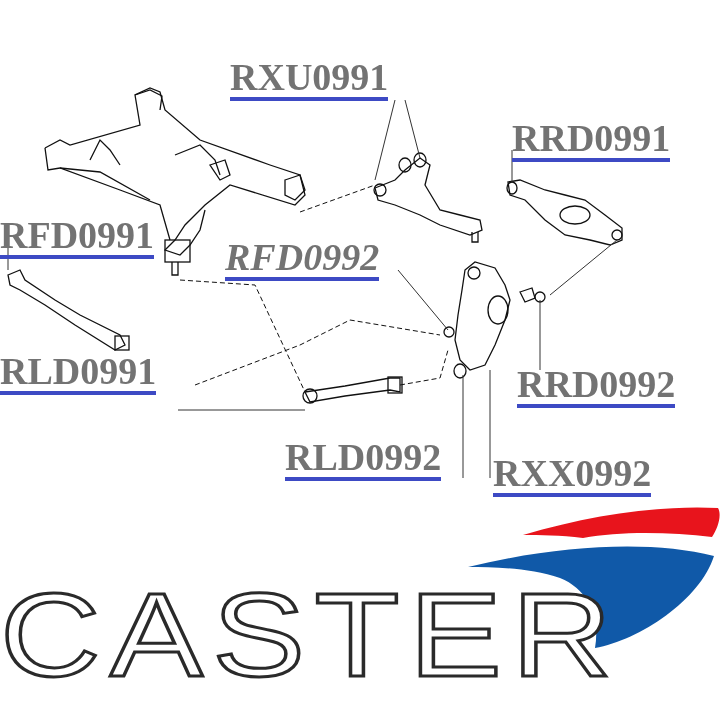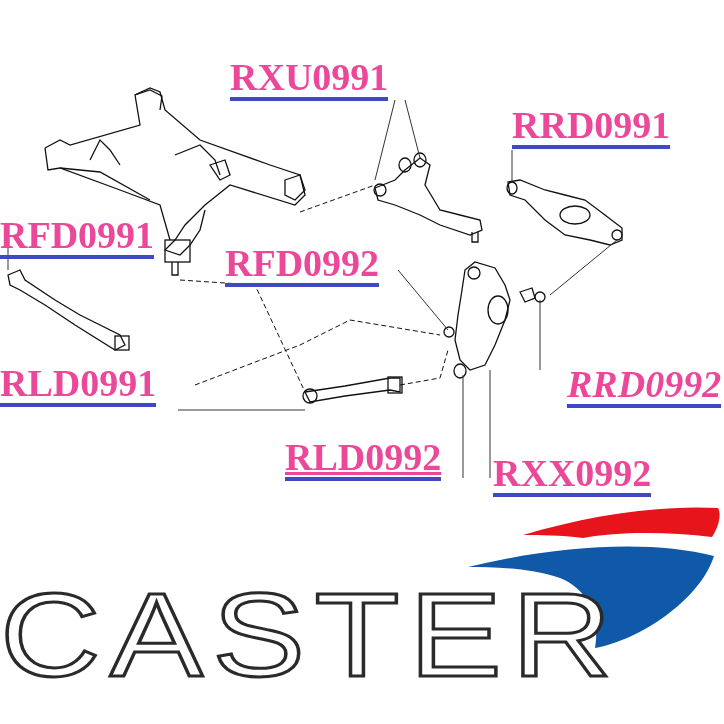--- a/index.html
+++ b/index.html
@@ -1,18 +1,18 @@
 <!DOCTYPE html>
 <html><head>
 <meta charset="utf-8">
 <style>
   html, body { margin:0; padding:0; background:#ffffff; }
   body { width:724px; height:724px; position:relative; overflow:hidden; font-family:"Liberation Serif", serif; }
   .label {
-    position:absolute; color:#ec4899; font-family:"Liberation Serif", serif;
+    position:absolute; color:#737373; font-family:"Liberation Serif", serif;
     font-weight:bold; font-size:38px; line-height:38px; letter-spacing:0px;
     border-bottom:4px solid #3d4ac4; padding-bottom:1px; white-space:nowrap;text-align:right;
   }
   svg.diagram { position:absolute; left:0; top:0; }
   .logo-text {
     position:absolute; left:0; top:585px; font-family:"Liberation Sans", sans-serif;
     font-size:118px; line-height:100px; letter-spacing:8px; color:#ffffff;
     -webkit-text-stroke:3px #2a2a2a; font-weight:normal; transform:scaleX(1.18); transform-origin:left top;
   }
 </style>
@@ -89,21 +89,21 @@
     <path d="M463,375 L463,478"></path>
     <path d="M490,370 L490,478"></path>
     <path d="M617,240 L550,295"></path>
   </g>
 
   <path d="M523,535 C590,515 660,505 718,508 C722,515 718,528 712,537 C670,532 620,531 583,538 C560,535 540,535 523,535 Z" fill="#e8141c"></path>
   <path d="M468,567 C560,545 650,540 714,556 C700,600 640,640 595,648 C600,620 590,590 560,578 C530,568 495,567 468,567 Z" fill="#1059a8"></path>
 </svg>
 
 <div class="label" style="left:230px;top:58px;">RXU0991</div>
-<div class="label" style="left:512px;top:106px;">RRD0991</div>
+<div class="label" style="left:512px;top:119px;">RRD0991</div>
 <div class="label" style="left:0px;top:200px;margin-top:16px;">RFD0991</div>
-<div class="label" style="left:225px;top:244px;">RFD0992</div>
-<div class="label" style="left:0px;top:364px;">RLD0991</div>
-<div class="label" style="left:567px;top:365px;font-style:italic;">RRD0992</div>
-<div class="label" style="left:285px;top:438px;text-decoration:underline;">RLD0992</div>
+<div class="label" style="left:225px;top:238px;font-style:italic;">RFD0992</div>
+<div class="label" style="left:0px;top:352px;">RLD0991</div>
+<div class="label" style="left:517px;top:365px;">RRD0992</div>
+<div class="label" style="left:285px;top:438px;">RLD0992</div>
 <div class="label" style="left:493px;top:438px;margin-top:16px;">RXX0992</div>
 
 <div class="logo-text">CASTER</div>
 
 </body></html>

